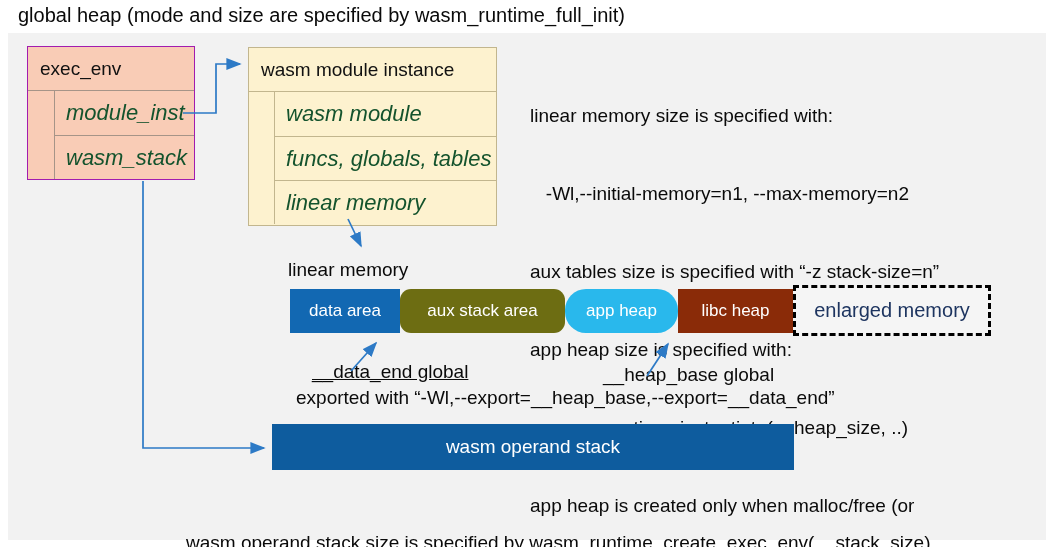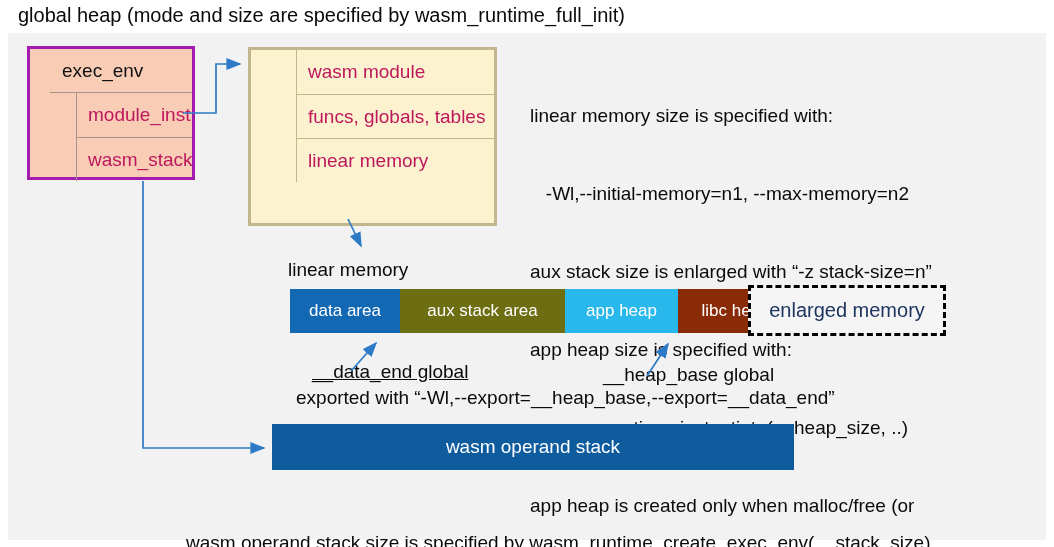--- a/index.html
+++ b/index.html
@@ -5,50 +5,50 @@
   * { margin:0; padding:0; box-sizing:border-box; }
   body { font-family:"Liberation Sans", sans-serif; background:#fff; }
   #stage { position:relative; width:1054px; height:547px; background:#ffffff; overflow:hidden; }
   .abs { position:absolute; }
 
   #canvas { left:8px; top:33px; width:1038px; height:507px; background:#f2f2f2; }
 
   #title { left:18px; top:4px; font-size:20px; color:#0a0a0a; white-space:nowrap; }
 
   
-  .struct-box { border:3px solid #a21caf;padding-left:20px; }
+  .struct-box { border:1px solid #a21caf; }
   .pink { background:#f9ccb6; }
   .cream { background:#fdf2cf; border-color:#c2b68e; }
   .struct-header { height:44px; display:flex; align-items:center; padding-left:12px;
                    font-size:19px; color:#111; border-bottom:1px solid inherit; }
   .pink .struct-header { border-bottom:1px solid #a69488; }
   .cream .struct-header { border-bottom:1px solid #c2b68e; }
   .struct-rows { margin-left:26px; }
   .cream .struct-rows { margin-left:25px; }
   .struct-row { height:44px; display:flex; align-items:center; padding-left:11px;
-                font-size:19px; color:#be185d; border-left:1px solid #a69488; }
+                font-size:22px; color:#14532d; border-left:1px solid #a69488;font-style:italic; }
   .struct-row + .struct-row { border-top:1px solid #a69488; }
   .cream .struct-row { border-left:1px solid #c2b68e; }
   .cream .struct-row + .struct-row { border-top:1px solid #c2b68e; }
 
   #exec-env-box { left:27px; top:46px; width:168px; height:134px; }
   #module-instance-box { left:248px; top:47px; width:249px; height:179px; }
 
   
   #notes { left:530px; top:51px; font-size:19px; line-height:26px; color:#0a0a0a; white-space:pre; }
 
   
   #linear-memory-label { left:288px; top:259px; font-size:19px; color:#0a0a0a; }
   .seg { top:289px; height:44px; display:flex; align-items:center; justify-content:center;
          color:#ffffff; font-size:17px; white-space:nowrap; }
   #seg-data { left:290px; width:110px; }
-  #seg-aux  { left:400px; width:165px; }
-  #seg-app  { left:565px; width:113px; }
+  #seg-aux  { left:400px; width:165px;border-radius:11px; }
+  #seg-app  { left:565px; width:113px;border-radius:21px; }
   #seg-libc { left:678px; width:115px; }
-  #enlarged-memory { left:748px; top:285px; width:198px; height:51px; background:#f5f5f5;
+  #enlarged-memory { left:793px; top:285px; width:198px; height:51px; background:#f5f5f5;
          border:3px dashed #000; display:flex; align-items:center; justify-content:center;
          font-size:20px; color:#1e3560; white-space:nowrap; }
 
   
   .ann { font-size:19px; color:#0a0a0a; white-space:nowrap; }
   #ann-data-end { left:312px; top:361px;text-decoration:underline; }
   #ann-heap-base { left:603px; top:364px; }
   #ann-exported { left:296px; top:387px; }
 
   
@@ -70,31 +70,32 @@
 
   <div id="exec-env-box" class="abs struct-box pink">
     <div class="struct-header">exec_env</div>
     <div class="struct-rows">
       <div class="struct-row">module_inst</div>
       <div class="struct-row">wasm_stack</div>
     </div>
   </div>
 
   <div id="module-instance-box" class="abs struct-box cream">
+    <div class="struct-header">wasm module instance</div>
     <div class="struct-rows">
       <div class="struct-row">wasm module</div>
       <div class="struct-row">funcs, globals, tables</div>
       <div class="struct-row">linear memory</div>
     </div>
   </div>
 
   <div id="notes" class="abs">
     <div>linear memory size is specified with:</div>
     <div>   -Wl,--initial-memory=n1, --max-memory=n2</div>
-    <div>aux stack size is enlarged with “-z stack-size=n”</div>
+    <div>aux tables size is specified with “-z stack-size=n”</div>
     <div>app heap size is specified with:</div>
     <div>   wasm_runtime_instantiate(.., heap_size, ..)</div>
     <div>app heap is created only when malloc/free (or</div>
     
   </div>
 
   <div id="linear-memory-label" class="abs">linear memory</div>
 
   <div id="seg-data" class="abs seg" style="background: rgb(18, 104, 178);">data area</div>
   <div id="seg-aux" class="abs seg" style="background: rgb(109, 109, 18);">aux stack area</div>

